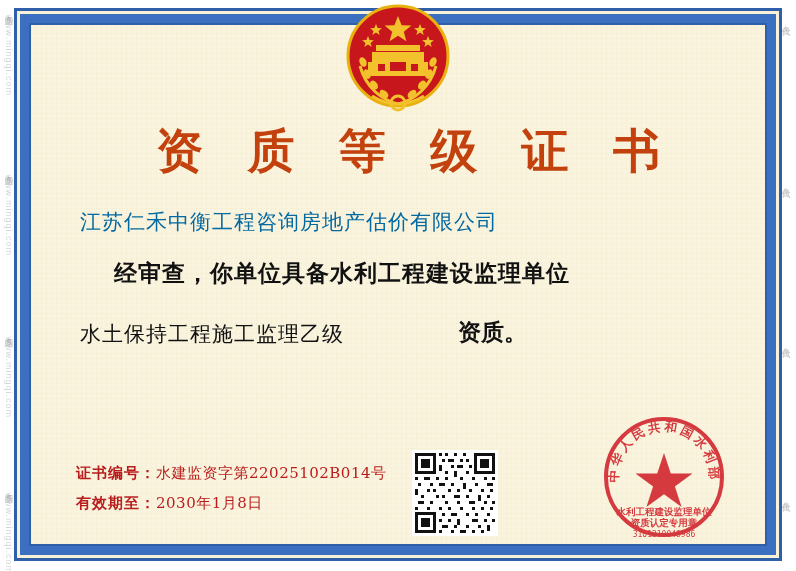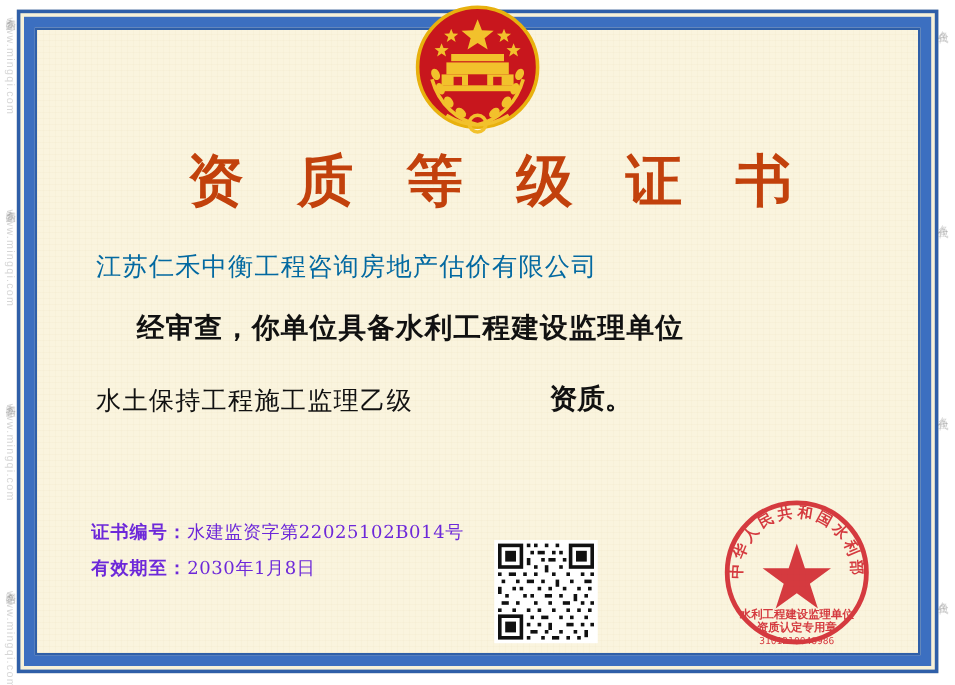--- a/index.html
+++ b/index.html
@@ -136,23 +136,23 @@
     font-weight: bold;
     color: #111111;
     margin-left: 92px;
     font-family: Liberation Mono, monospace;
   }
 
   
   .footer-info {
     position: absolute;
     left: 76px;
-    top: 428px;
+    top: 458px;
     font-size: 15px;
-    color: #6d28d9;
+    color: #b91c1c;
     line-height: 30px;
     font-family: "DejaVu Serif", "Liberation Serif", serif;
   }
   .footer-info .row { white-space: nowrap; }
   .footer-info .label { font-weight: bold; letter-spacing: 1px; }
   .footer-info .value { letter-spacing: 0.5px; }
 
   
   .qr {
     position: absolute;

